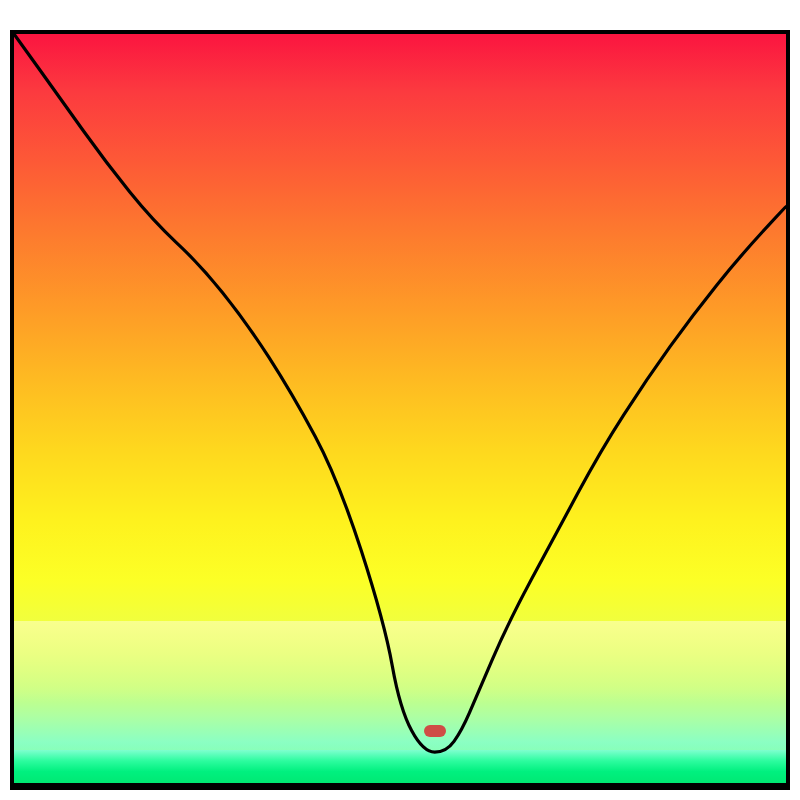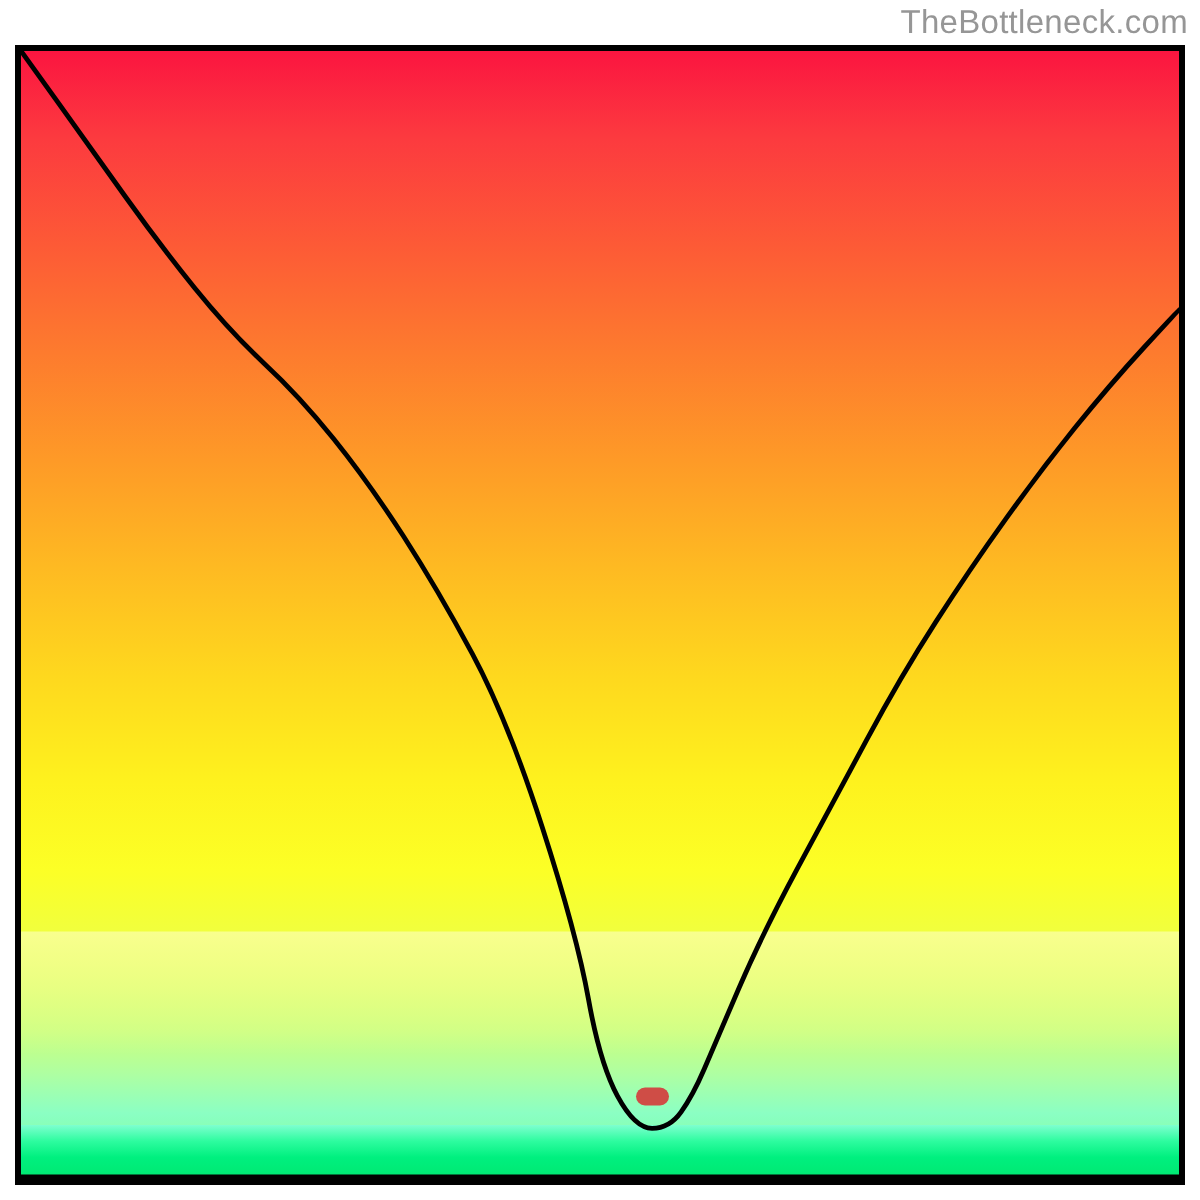--- a/index.html
+++ b/index.html
@@ -116,21 +116,20 @@
     height: 3px;
     background: #000;
     z-index: 12;
   }
 </style>
 </head>
 <body>
 
 <div class="frame">
 
-  <div class="attribution">TheBottleneck.com</div>
 
   <div class="plot-border">
     <div class="bg-gradient"></div>
     <div class="band-pale"></div>
     <div class="band-edge"></div>
     <div class="band-green"></div>
 
     <svg class="curve" viewBox="0 0 772 752" preserveAspectRatio="none">
       <path id="curve-path" d="M 0.0 0.0 Q 0.0 0.0 23.2 32.3 Q 46.3 64.6 69.5 97.0 Q 92.6 129.3 115.8 158.0 Q 139.0 186.7 162.1 208.3 Q 185.3 229.8 208.4 258.5 Q 231.6 287.3 254.8 323.2 Q 277.9 359.1 301.1 402.2 Q 324.2 445.3 347.4 517.1 Q 370.6 588.9 378.3 632.0 Q 386.0 675.1 397.6 696.6 Q 409.2 718.2 420.7 718.2 Q 432.3 718.2 440.0 707.4 Q 447.8 696.6 455.5 678.7 Q 463.2 660.7 478.6 624.8 Q 494.1 588.9 517.2 545.8 Q 540.4 502.7 563.6 459.6 Q 586.7 416.5 609.9 380.6 Q 633.0 344.7 656.2 312.4 Q 679.4 280.1 702.5 251.4 Q 725.7 222.6 748.8 197.5 T 772.0 172.4" fill="none" stroke="#000" stroke-width="3.2" stroke-linecap="round" stroke-linejoin="round"></path>
     </svg>

